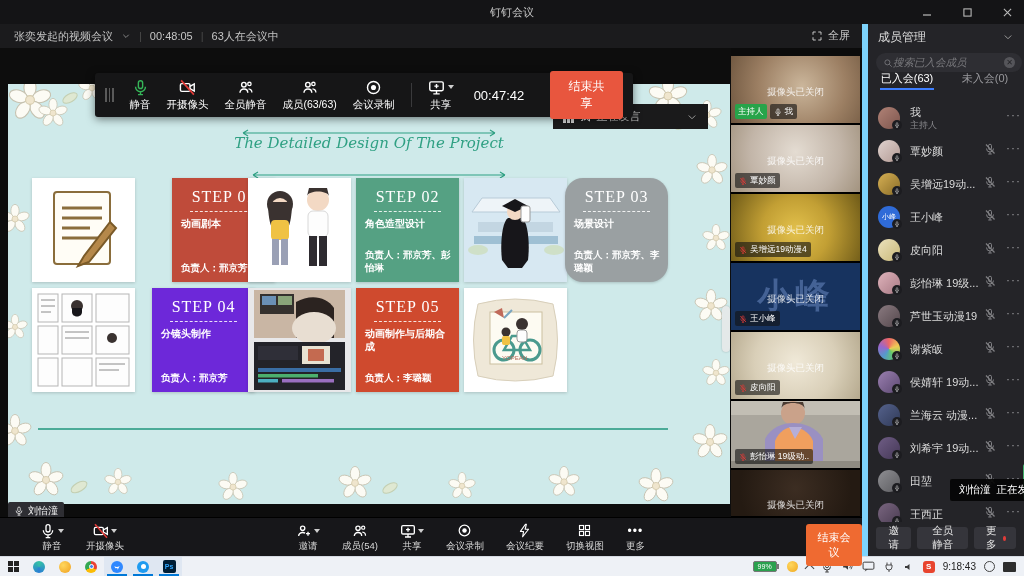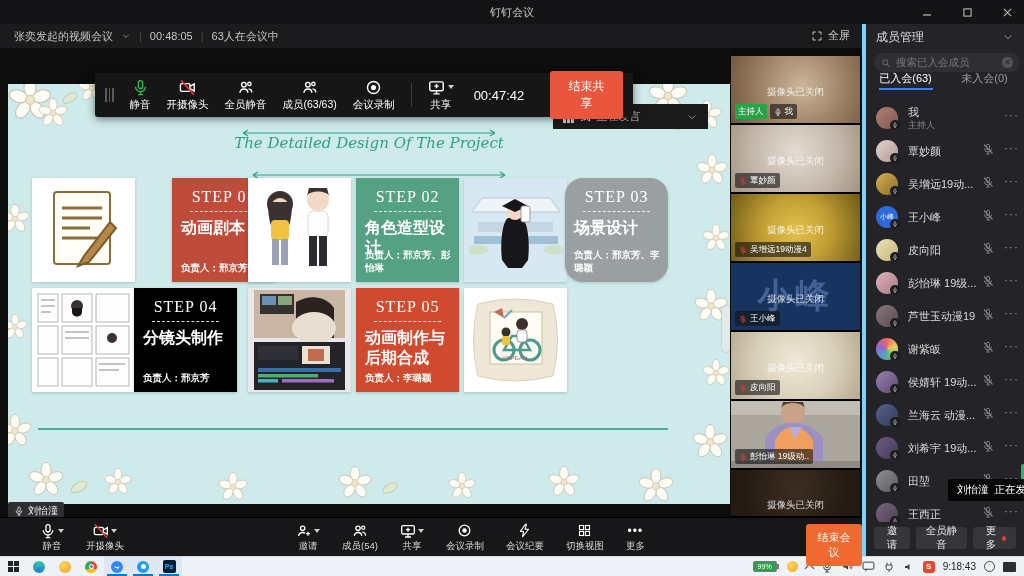--- a/index.html
+++ b/index.html
@@ -29,21 +29,21 @@
   .p-title { position:absolute; left:221px; top:50px; width:280px; text-align:center;
     color:#2fa083; font-family:"DejaVu Serif","Liberation Serif",serif; font-style:italic;
     font-size:15px; z-index:2; }
   .p-arrow { position:absolute; height:10px; z-index:2; }
   .grid-cell { position:absolute; width:103px; height:104px; z-index:2; box-shadow:0 1px 3px rgba(0,0,0,.18); }
   .img-cell { background:#fff; overflow:hidden; }
   .step-card { color:#fff; overflow:hidden; }
   .step-head { font-family:"Liberation Serif","DejaVu Serif",serif; font-size:16px; letter-spacing:1px;
     text-align:center; margin-top:10px; }
   .step-dash { width:66%; margin:5px auto 4px auto; border-top:1px dashed rgba(255,255,255,.85); }
-  .step-title { font-size:16px; font-weight:bold; padding:2px 8px 0 9px; line-height:1.25; }
+  .step-title { font-size:10px; font-weight:bold; padding:2px 8px 0 9px; line-height:1.25; }
   .step-owner { position:absolute; left:9px; right:6px; bottom:8px; font-size:9.5px; font-weight:bold; line-height:1.3; }
   .p-divider { position:absolute; left:30px; top:344px; width:630px; height:2px; background:#35a08a; opacity:.85; z-index:1; }
   .edge-pill { position:absolute; left:714px; top:222px; width:8px; height:46px; background:#e4e9e9;
     border-radius:4px; z-index:3; box-shadow:0 0 2px rgba(0,0,0,.25); }
 
   
   .ftoolbar { left:95px; top:25px; width:538px; height:44px; background:#161617; border-radius:3px;
     display:flex; align-items:center; padding:0 10px; gap:16px; z-index:6; box-shadow:0 2px 8px rgba(0,0,0,.5); }
   .drag-handle { display:flex; gap:2px; }
   .drag-handle i { width:1.5px; height:14px; background:#5a5a5a; display:block; }
@@ -87,26 +87,26 @@
 
   
   .btoolbar { left:0; top:517px; width:862px; height:39px; background:#17171a; border-top:1px solid #000; z-index:7; }
   .bt-group { position:absolute; top:0; height:39px; display:flex; align-items:center; gap:22px; }
   .bt-item { display:flex; flex-direction:column; align-items:center; gap:1px; color:#d8d8d8; font-size:9.5px; white-space:nowrap; }
   .bt-icon { height:17px; display:flex; align-items:center; gap:2px; }
   .end-btn { position:absolute; left:806px; top:6px; background:#ef6a31; color:#fff; border:none; border-radius:3px;
     font-size:11px; padding:6px 11px; cursor:pointer; }
 
   
-  .sidebar { left:862px; top:24px; width:162px; height:532px; background:#242428; border-left:4px solid #7dd3fc; }
+  .sidebar { left:862px; top:24px; width:162px; height:532px; background:#242428; border-left:6px solid #7dd3fc; }
   .sb-header { position:absolute; left:0; top:0; width:100%; height:26px; display:flex; align-items:center;
     padding:0 10px; color:#dedede; font-size:12px; }
   .sb-header .chev { margin-left:auto; }
   .sb-search { position:absolute; left:8px; top:29px; width:146px; height:19px; background:#2e2e33;
-    border-radius:10px; display:flex; align-items:center; gap:5px; padding:0 7px; }
+    border-radius:10px; display:flex; align-items:center; padding:0 7px;font-style:italic; }
   .sb-search .ph { color:#7a7a7e; font-size:10.5px; flex:1; white-space:nowrap; overflow:hidden; }
   .sb-clear { width:11px; height:11px; border-radius:50%; background:#55555a; color:#242428; font-size:8px;
     display:flex; align-items:center; justify-content:center; line-height:1; }
   .sb-tabs { position:absolute; left:0; top:44px; width:100%; height:22px; display:flex;justify-content:flex-end; }
   .sb-tab { flex:1; text-align:center; font-size:11px; color:#98989c; position:relative; padding-top:3px; }
   .sb-tab.active { color:#fff; }
   .sb-tab.active::after { content:""; position:absolute; left:50%; transform:translateX(-50%); bottom:0;
     width:54px; height:2px; background:#3d7eff; }
   .sb-list { position:absolute; left:0; top:78px; width:100%; height:420px; overflow:hidden; }
   .mrow { position:absolute; left:0; width:100%; height:33px; }
@@ -386,21 +386,21 @@
               <rect x="64" y="70" width="33" height="28"></rect>
             </g>
             <g stroke="#8a8a8a">
               <path d="M9 12h14M9 18h14M9 24h10M33 44h24M33 50h24M67 76h26M67 82h20"></path>
             </g>
             <circle cx="45" cy="18" r="6" fill="#3a3230"></circle>
             <path d="M40 24c0 6 10 6 10 0v-4h-10z" fill="#17161a"></path>
             <circle cx="80" cy="50" r="5" fill="#3a3230"></circle>
           </svg>
       </div>
-      <div class="grid-cell step-card" style="left: 126px; top: 204px; background: #000000;">
+      <div class="grid-cell step-card" style="left: 144px; top: 204px; background: #6d28d9;">
         <div class="step-head">STEP 04</div>
         <div class="step-dash"></div>
         <div class="step-title">分镜头制作</div>
         <div class="step-owner">负责人：邢京芳</div>
       </div>
       <div class="grid-cell img-cell" style="left:240px; top:204px; background:#e8e8ea;">
         <svg width="103" height="104" viewBox="0 0 103 104">
             <rect x="6" y="2" width="91" height="48" fill="#c9b6a4"></rect>
             <rect x="12" y="6" width="34" height="20" fill="#35312e"></rect>
             <rect x="14" y="8" width="14" height="9" fill="#6a90b5"></rect>

